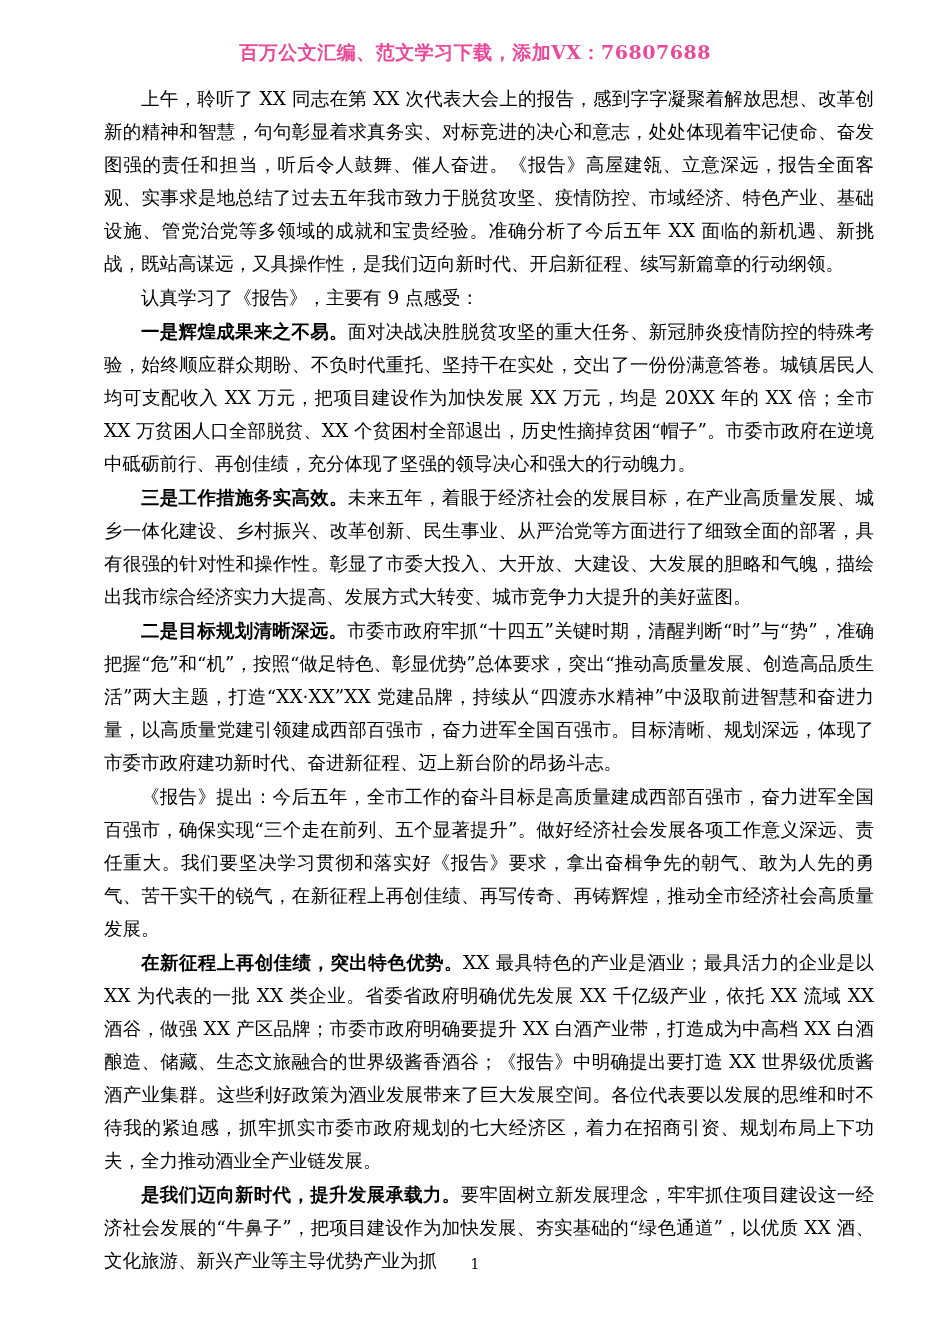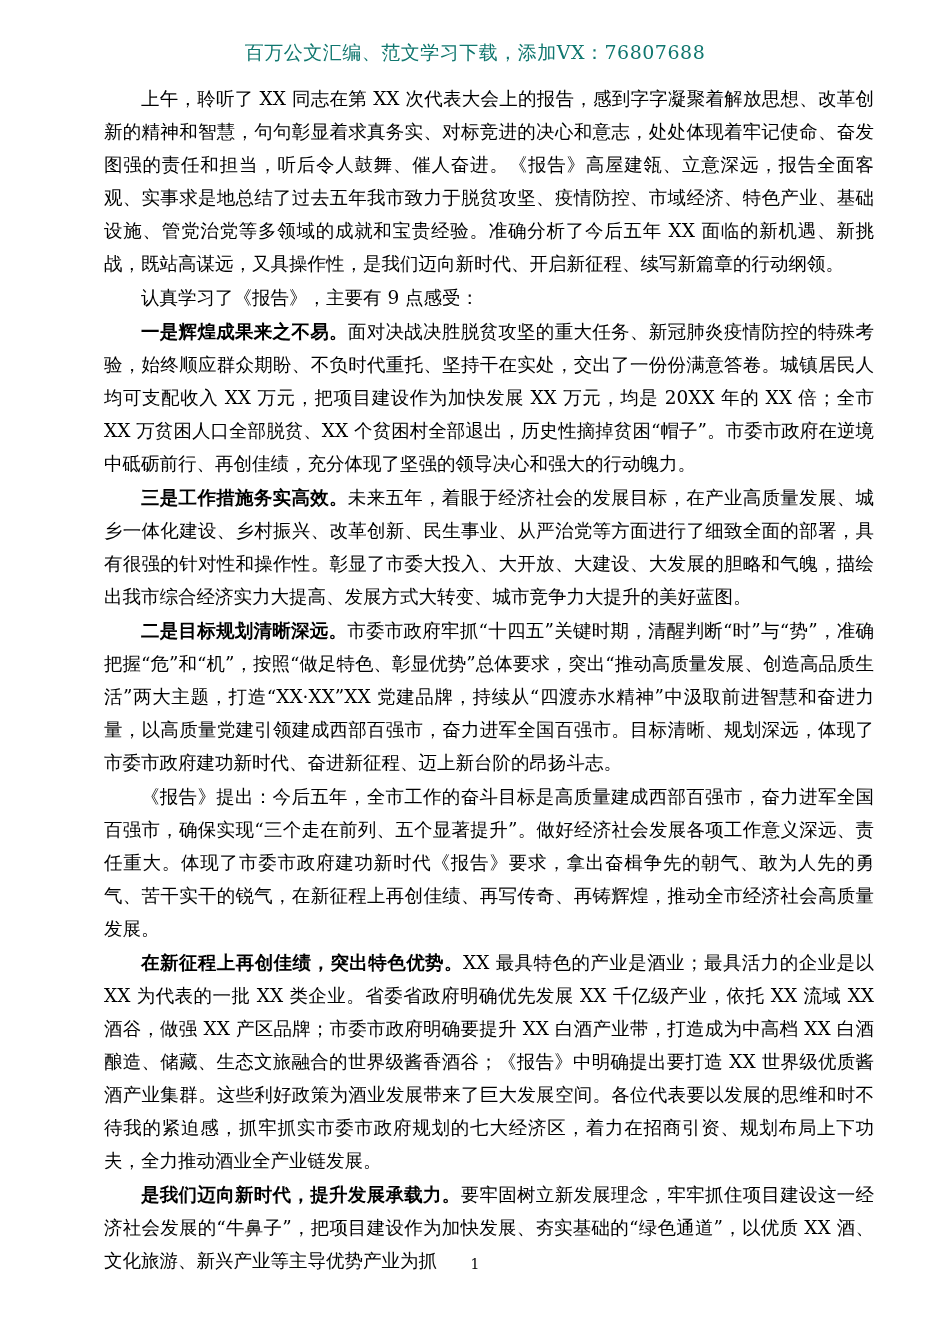--- a/index.html
+++ b/index.html
@@ -17,23 +17,23 @@
     background: #ffffff;
     box-sizing: border-box;
     overflow: hidden;
   }
   .header-banner {
     position: absolute;
     top: 40px;
     left: 0;
     width: 950px;
     text-align: center;
-    color: #0f766e;
+    color: #ec4899;
     font-family: "DejaVu Serif", "Liberation Serif", serif;
-    font-weight: normal;
+    font-weight: bold;
     font-size: 19px;
     letter-spacing: 0.5px;
   }
   .content {
     position: absolute;
     top: 82px;
     left: 104px;
     width: 770px;
   }
   p.para {
@@ -77,21 +77,21 @@
     <p class="para">
       <b>一是辉煌成果来之不易。</b><span>面对决战决胜脱贫攻坚的重大任务、新冠肺炎疫情防控的特殊考验，始终顺应群众期盼、不负时代重托、坚持干在实处，交出了一份份满意答卷。城镇居民人均可支配收入 XX 万元，把项目建设作为加快发展 XX 万元，均是 20XX 年的 XX 倍；全市 XX 万贫困人口全部脱贫、XX 个贫困村全部退出，历史性摘掉贫困“帽子”。市委市政府在逆境中砥砺前行、再创佳绩，充分体现了坚强的领导决心和强大的行动魄力。</span>
     </p>
     <p class="para">
       <b>三是工作措施务实高效。</b><span>未来五年，着眼于经济社会的发展目标，在产业高质量发展、城乡一体化建设、乡村振兴、改革创新、民生事业、从严治党等方面进行了细致全面的部署，具有很强的针对性和操作性。彰显了市委大投入、大开放、大建设、大发展的胆略和气魄，描绘出我市综合经济实力大提高、发展方式大转变、城市竞争力大提升的美好蓝图。</span>
     </p>
     <p class="para">
       <b>二是目标规划清晰深远。</b><span>市委市政府牢抓“十四五”关键时期，清醒判断“时”与“势”，准确把握“危”和“机”，按照“做足特色、彰显优势”总体要求，突出“推动高质量发展、创造高品质生活”两大主题，打造“XX·XX”XX 党建品牌，持续从“四渡赤水精神”中汲取前进智慧和奋进力量，以高质量党建引领建成西部百强市，奋力进军全国百强市。目标清晰、规划深远，体现了市委市政府建功新时代、奋进新征程、迈上新台阶的昂扬斗志。</span>
     </p>
     <p class="para">
-      <b></b><span>《报告》提出：今后五年，全市工作的奋斗目标是高质量建成西部百强市，奋力进军全国百强市，确保实现“三个走在前列、五个显著提升”。做好经济社会发展各项工作意义深远、责任重大。体现了市委市政府建功新时代《报告》要求，拿出奋楫争先的朝气、敢为人先的勇气、苦干实干的锐气，在新征程上再创佳绩、再写传奇、再铸辉煌，推动全市经济社会高质量发展。</span>
+      <b></b><span>《报告》提出：今后五年，全市工作的奋斗目标是高质量建成西部百强市，奋力进军全国百强市，确保实现“三个走在前列、五个显著提升”。做好经济社会发展各项工作意义深远、责任重大。我们要坚决学习贯彻和落实好《报告》要求，拿出奋楫争先的朝气、敢为人先的勇气、苦干实干的锐气，在新征程上再创佳绩、再写传奇、再铸辉煌，推动全市经济社会高质量发展。</span>
     </p>
     <p class="para">
       <b>在新征程上再创佳绩，突出特色优势。</b><span>XX 最具特色的产业是酒业；最具活力的企业是以 XX 为代表的一批 XX 类企业。省委省政府明确优先发展 XX 千亿级产业，依托 XX 流域 XX 酒谷，做强 XX 产区品牌；市委市政府明确要提升 XX 白酒产业带，打造成为中高档 XX 白酒酿造、储藏、生态文旅融合的世界级酱香酒谷；《报告》中明确提出要打造 XX 世界级优质酱酒产业集群。这些利好政策为酒业发展带来了巨大发展空间。各位代表要以发展的思维和时不待我的紧迫感，抓牢抓实市委市政府规划的七大经济区，着力在招商引资、规划布局上下功夫，全力推动酒业全产业链发展。</span>
     </p>
     <p class="para">
       <b>是我们迈向新时代，提升发展承载力。</b><span>要牢固树立新发展理念，牢牢抓住项目建设这一经济社会发展的“牛鼻子”，把项目建设作为加快发展、夯实基础的“绿色通道”，以优质 XX 酒、文化旅游、新兴产业等主导优势产业为抓</span>
     </p>
   </div>
 
   <div class="page-number">1</div>

